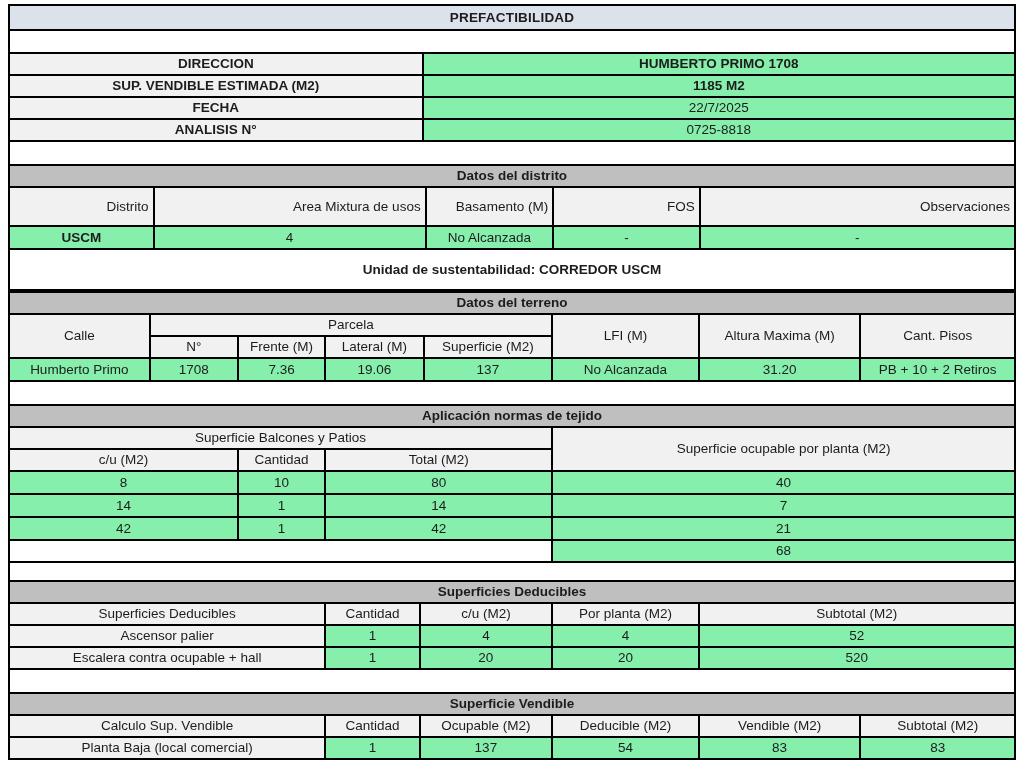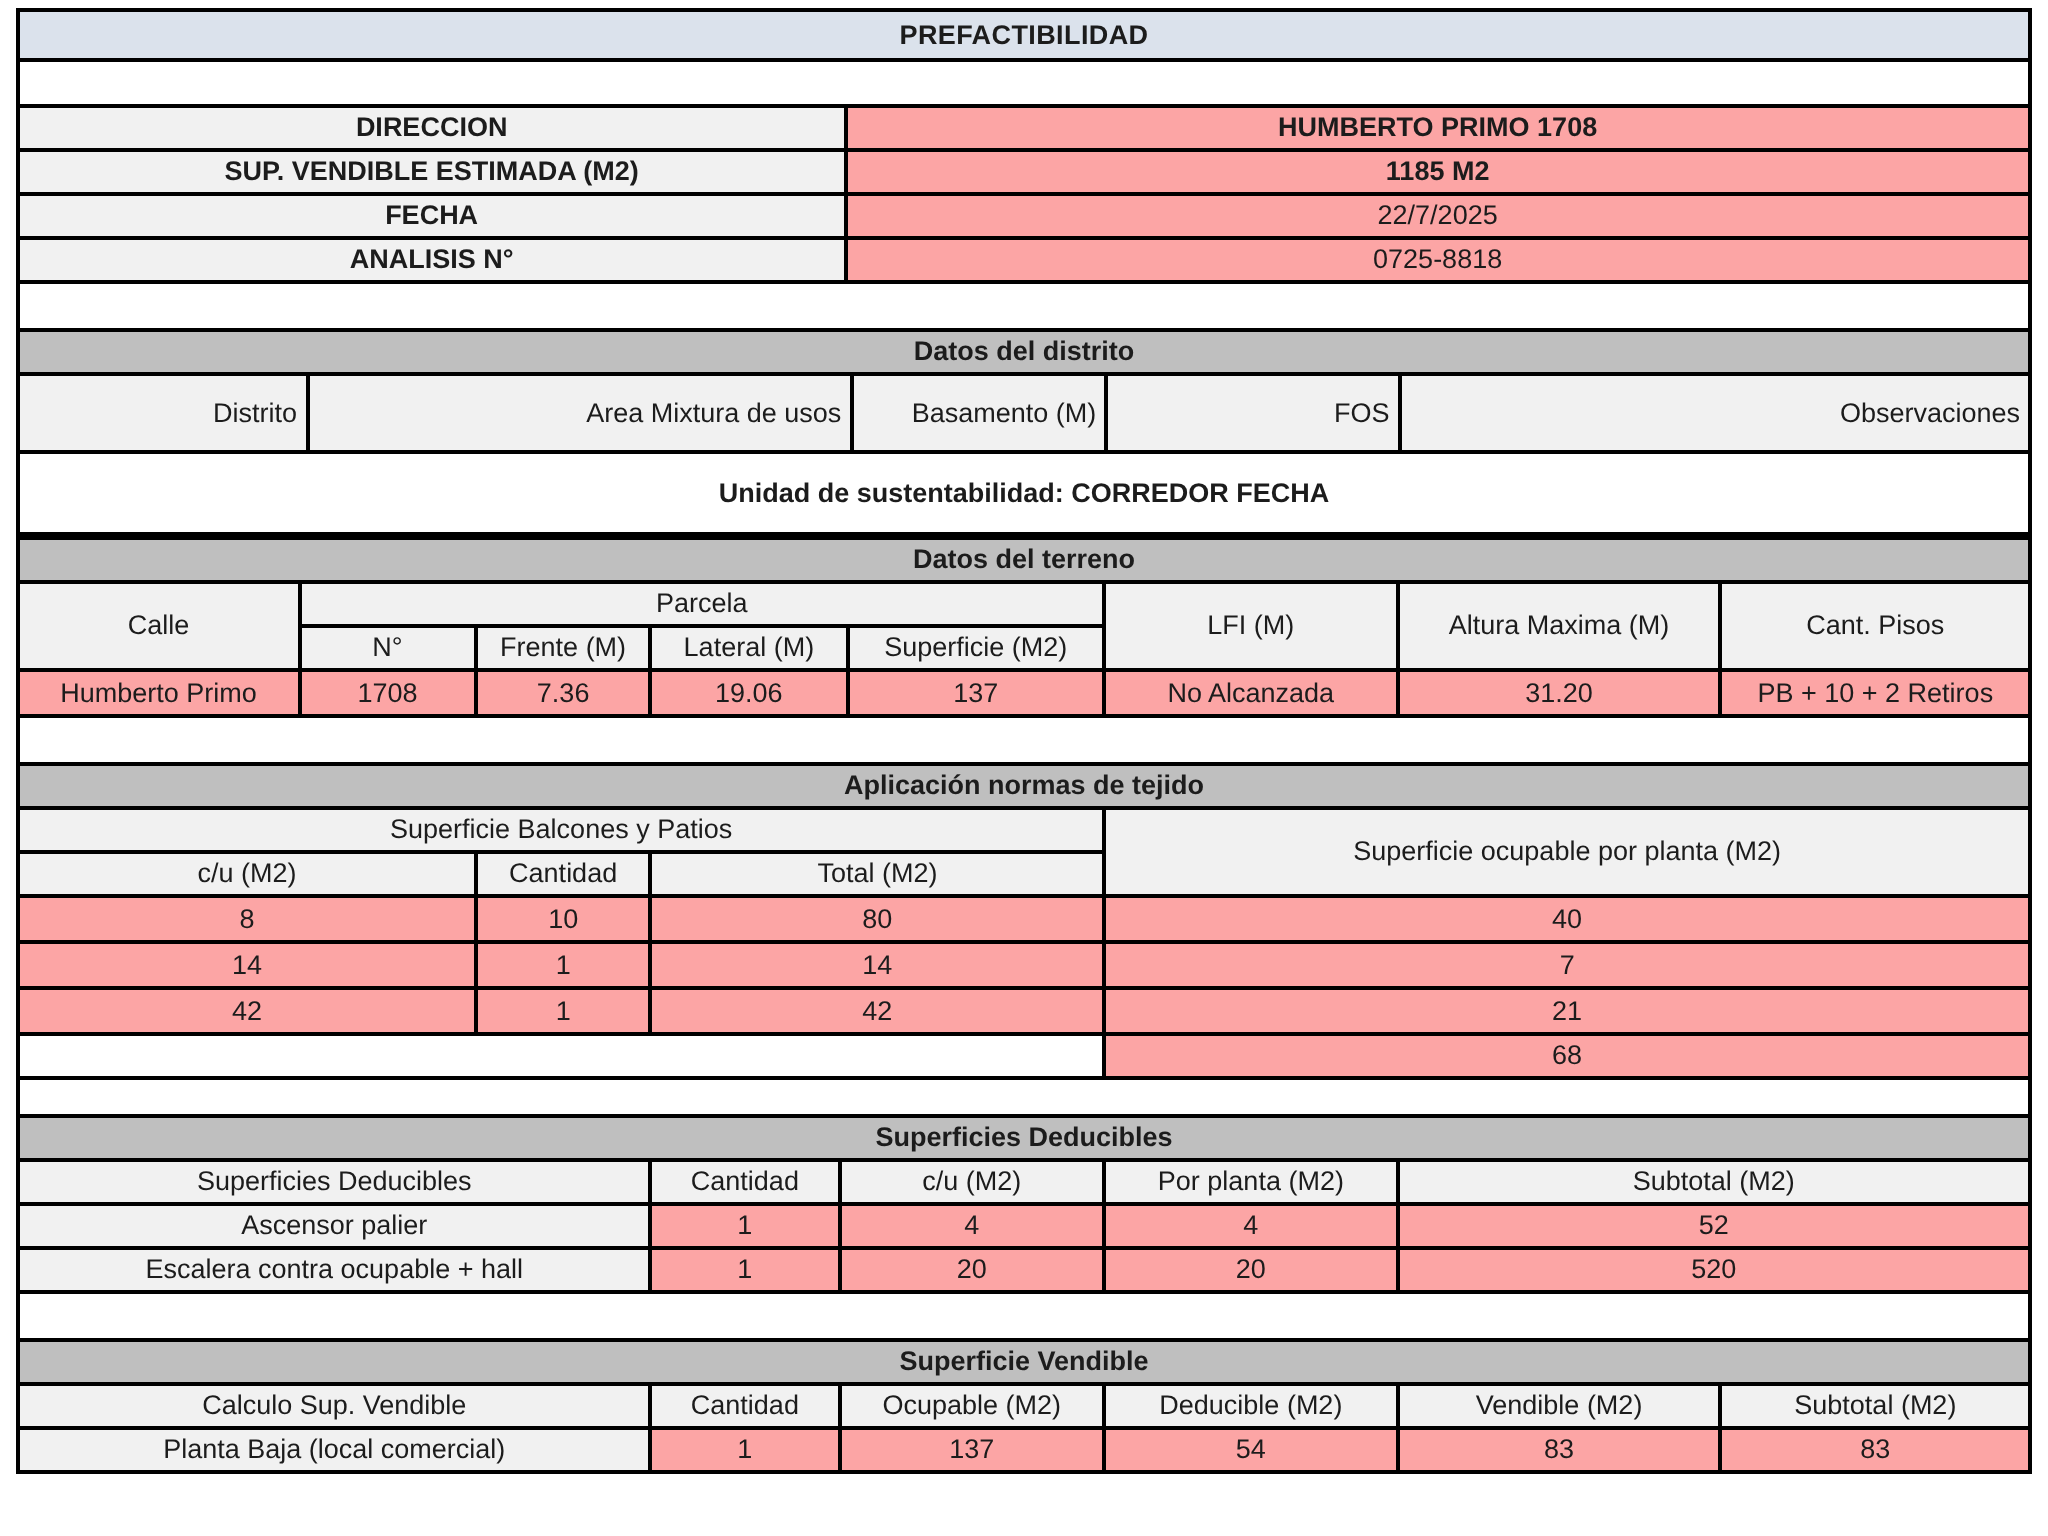--- a/index.html
+++ b/index.html
@@ -41,21 +41,21 @@
     font-weight: bold;
     font-size: 15.5px;
     letter-spacing: 0.2px;
   }
   td.sechead {
     background: #bfbfbf;
     font-weight: bold;
     height: 22px;
   }
   td.lab { background: #f1f1f1; }
-  td.white { background: #fca5a5; }
+  td.white { background: #86efac; }
   .bold { font-weight: bold; }
   tr.h22 td { height: 22px; }
   tr.h23 td { height: 23px; }
   tr.h39 td { height: 39px; text-align: right; }
   td.note {
     text-align: left;
     vertical-align: top;
     padding-top: 2px;
     font-weight: bold;
     height: 41px;
@@ -121,22 +121,29 @@
         <tr>
       <td class="sechead" colspan="5">Datos del distrito</td>
     </tr>
     <tr class="h39">
       <td class="lab">Distrito</td>
       <td class="lab">Area Mixtura de usos</td>
       <td class="lab">Basamento (M)</td>
       <td class="lab">FOS</td>
       <td class="lab">Observaciones</td>
     </tr>
+    <tr class="h23">
+      <td class="white bold">USCM</td>
+      <td class="white">4</td>
+      <td class="white">No Alcanzada</td>
+      <td class="white">-</td>
+      <td class="white">-</td>
+    </tr>
     <tr>
-      <td class="note" colspan="5">Unidad de sustentabilidad: CORREDOR FECHA</td>
+      <td class="note" colspan="5">Unidad de sustentabilidad: CORREDOR USCM</td>
     </tr>
   </tbody>
     </table>
 
   <table class="sect">
     <colgroup>
       <col style="width:13.9%">
         <col style="width:8.8%">
         <col style="width:8.7%">
         <col style="width:9.8%">

